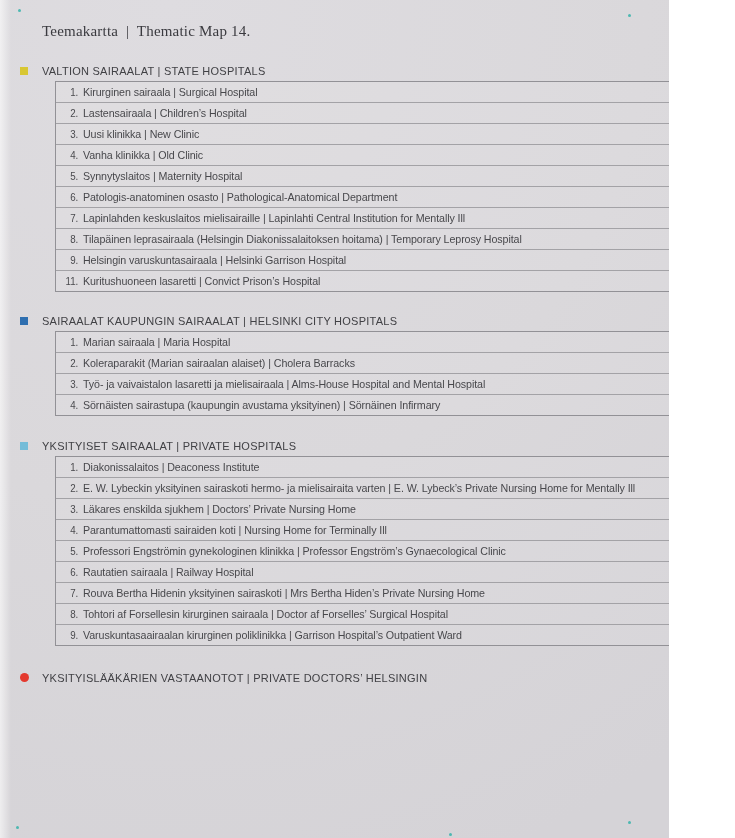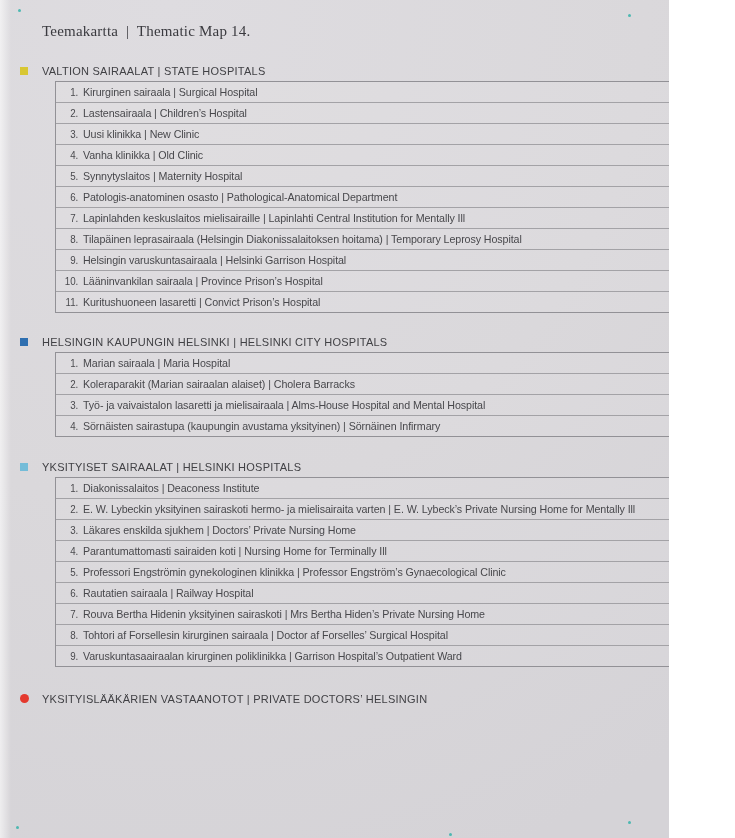--- a/index.html
+++ b/index.html
@@ -169,40 +169,34 @@
     </span>
   </div>
                 <div class="row">
     <span class="row-content">
       <span class="row-num">9.</span>
       <span class="row-label">Helsingin varuskuntasairaala | Helsinki Garrison Hospital</span>
     </span>
   </div>
                 <div class="row">
     <span class="row-content">
-      <span class="row-num">10.</span>
-      <span class="row-label">Lääninvankilan sairaala | Province Prison’s Hospital</span>
-    </span>
-  </div>
-                <div class="row">
-    <span class="row-content">
       <span class="row-num">11.</span>
       <span class="row-label">Kuritushuoneen lasaretti | Convict Prison’s Hospital</span>
     </span>
   </div>
               </div>
   </div>
             <div class="group">
   </div>
           </div>
   </section>
         <section class="section">
     <div class="section-head">
       <span class="marker square" style="background: rgb(47, 111, 176);"></span>
-      <span class="section-title">HELSINGIN KAUPUNGIN HELSINKI | HELSINKI CITY HOSPITALS</span>
+      <span class="section-title">SAIRAALAT KAUPUNGIN SAIRAALAT | HELSINKI CITY HOSPITALS</span>
     </div>
     <div class="groups">
             <div class="group">
 
     <div class="rows-table">
                 <div class="row">
     <span class="row-content">
       <span class="row-num">1.</span>
       <span class="row-label">Marian sairaala | Maria Hospital</span>
     </span>
@@ -225,21 +219,21 @@
       <span class="row-label">Sörnäisten sairastupa (kaupungin avustama yksityinen) | Sörnäinen Infirmary</span>
     </span>
   </div>
               </div>
   </div>
           </div>
   </section>
         <section class="section">
     <div class="section-head">
       <span class="marker square" style="background: rgb(116, 188, 216);"></span>
-      <span class="section-title">YKSITYISET SAIRAALAT | HELSINKI HOSPITALS</span>
+      <span class="section-title">YKSITYISET SAIRAALAT | PRIVATE HOSPITALS</span>
     </div>
     <div class="groups">
             <div class="group">
 
     <div class="rows-table">
                 <div class="row">
     <span class="row-content">
       <span class="row-num">1.</span>
       <span class="row-label">Diakonissalaitos | Deaconess Institute</span>
     </span>

